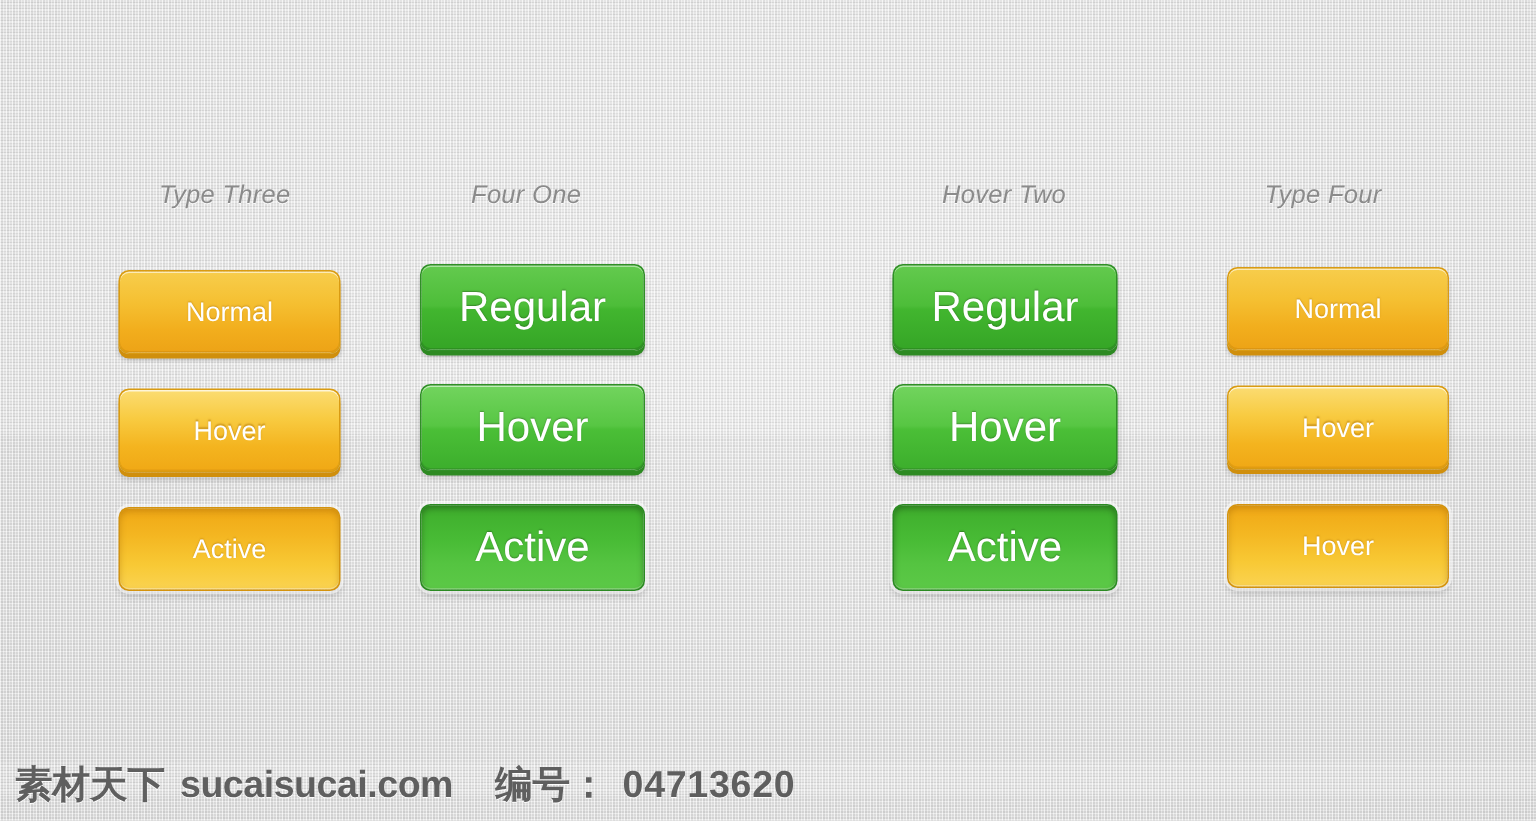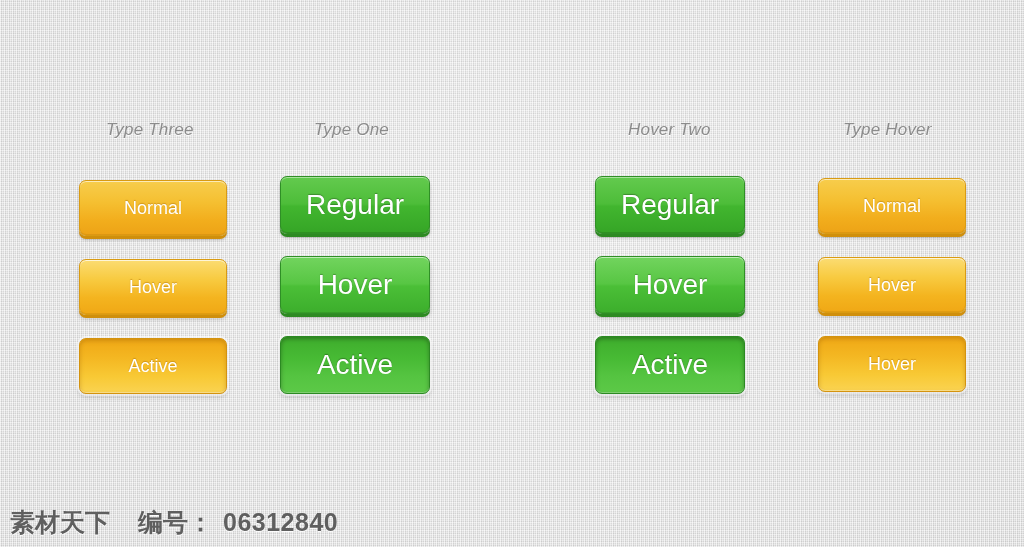--- a/index.html
+++ b/index.html
@@ -158,23 +158,23 @@
   #footer .idnum {
     letter-spacing: 0.5px;
   }
 </style>
 </head>
 <body>
 
 <div id="page">
 
   <div class="col-label" style="left:106px; top:120px;">Type Three</div>
-  <div class="col-label" style="left:314px; top:120px;">Type One</div>
+  <div class="col-label" style="left:314px; top:120px;">Four One</div>
   <div class="col-label" style="left:628px; top:120px;">Hover Two</div>
-  <div class="col-label" style="left:843px; top:120px;">Type Hover</div>
+  <div class="col-label" style="left:843px; top:120px;">Type Four</div>
 
   <div class="btn-col" style="left:79px; top:180px; gap:23px;">
     <div class="btn btn-orange state-normal">Normal</div>
     <div class="btn btn-orange state-hover">Hover</div>
     <div class="btn btn-orange state-active">Active</div>
   </div>
 
   <div class="btn-col" style="left:280px; top:176px; gap:22px;">
     <div class="btn btn-green state-normal">Regular</div>
     <div class="btn btn-green state-hover">Hover</div>
@@ -188,17 +188,18 @@
   </div>
 
   <div class="btn-col" style="left:818px; top:178px; gap:23px;">
     <div class="btn btn-orange state-normal">Normal</div>
     <div class="btn btn-orange state-hover">Hover</div>
     <div class="btn btn-orange state-active">Hover</div>
   </div>
 
   <div id="footer">
     <span class="brand">素材天下</span>
+    <span class="site">sucaisucai.com</span>
     <span class="idlabel">编号：</span>
-    <span class="idnum">06312840</span>
+    <span class="idnum">04713620</span>
   </div>
 
 </div>
 
 </body></html>

